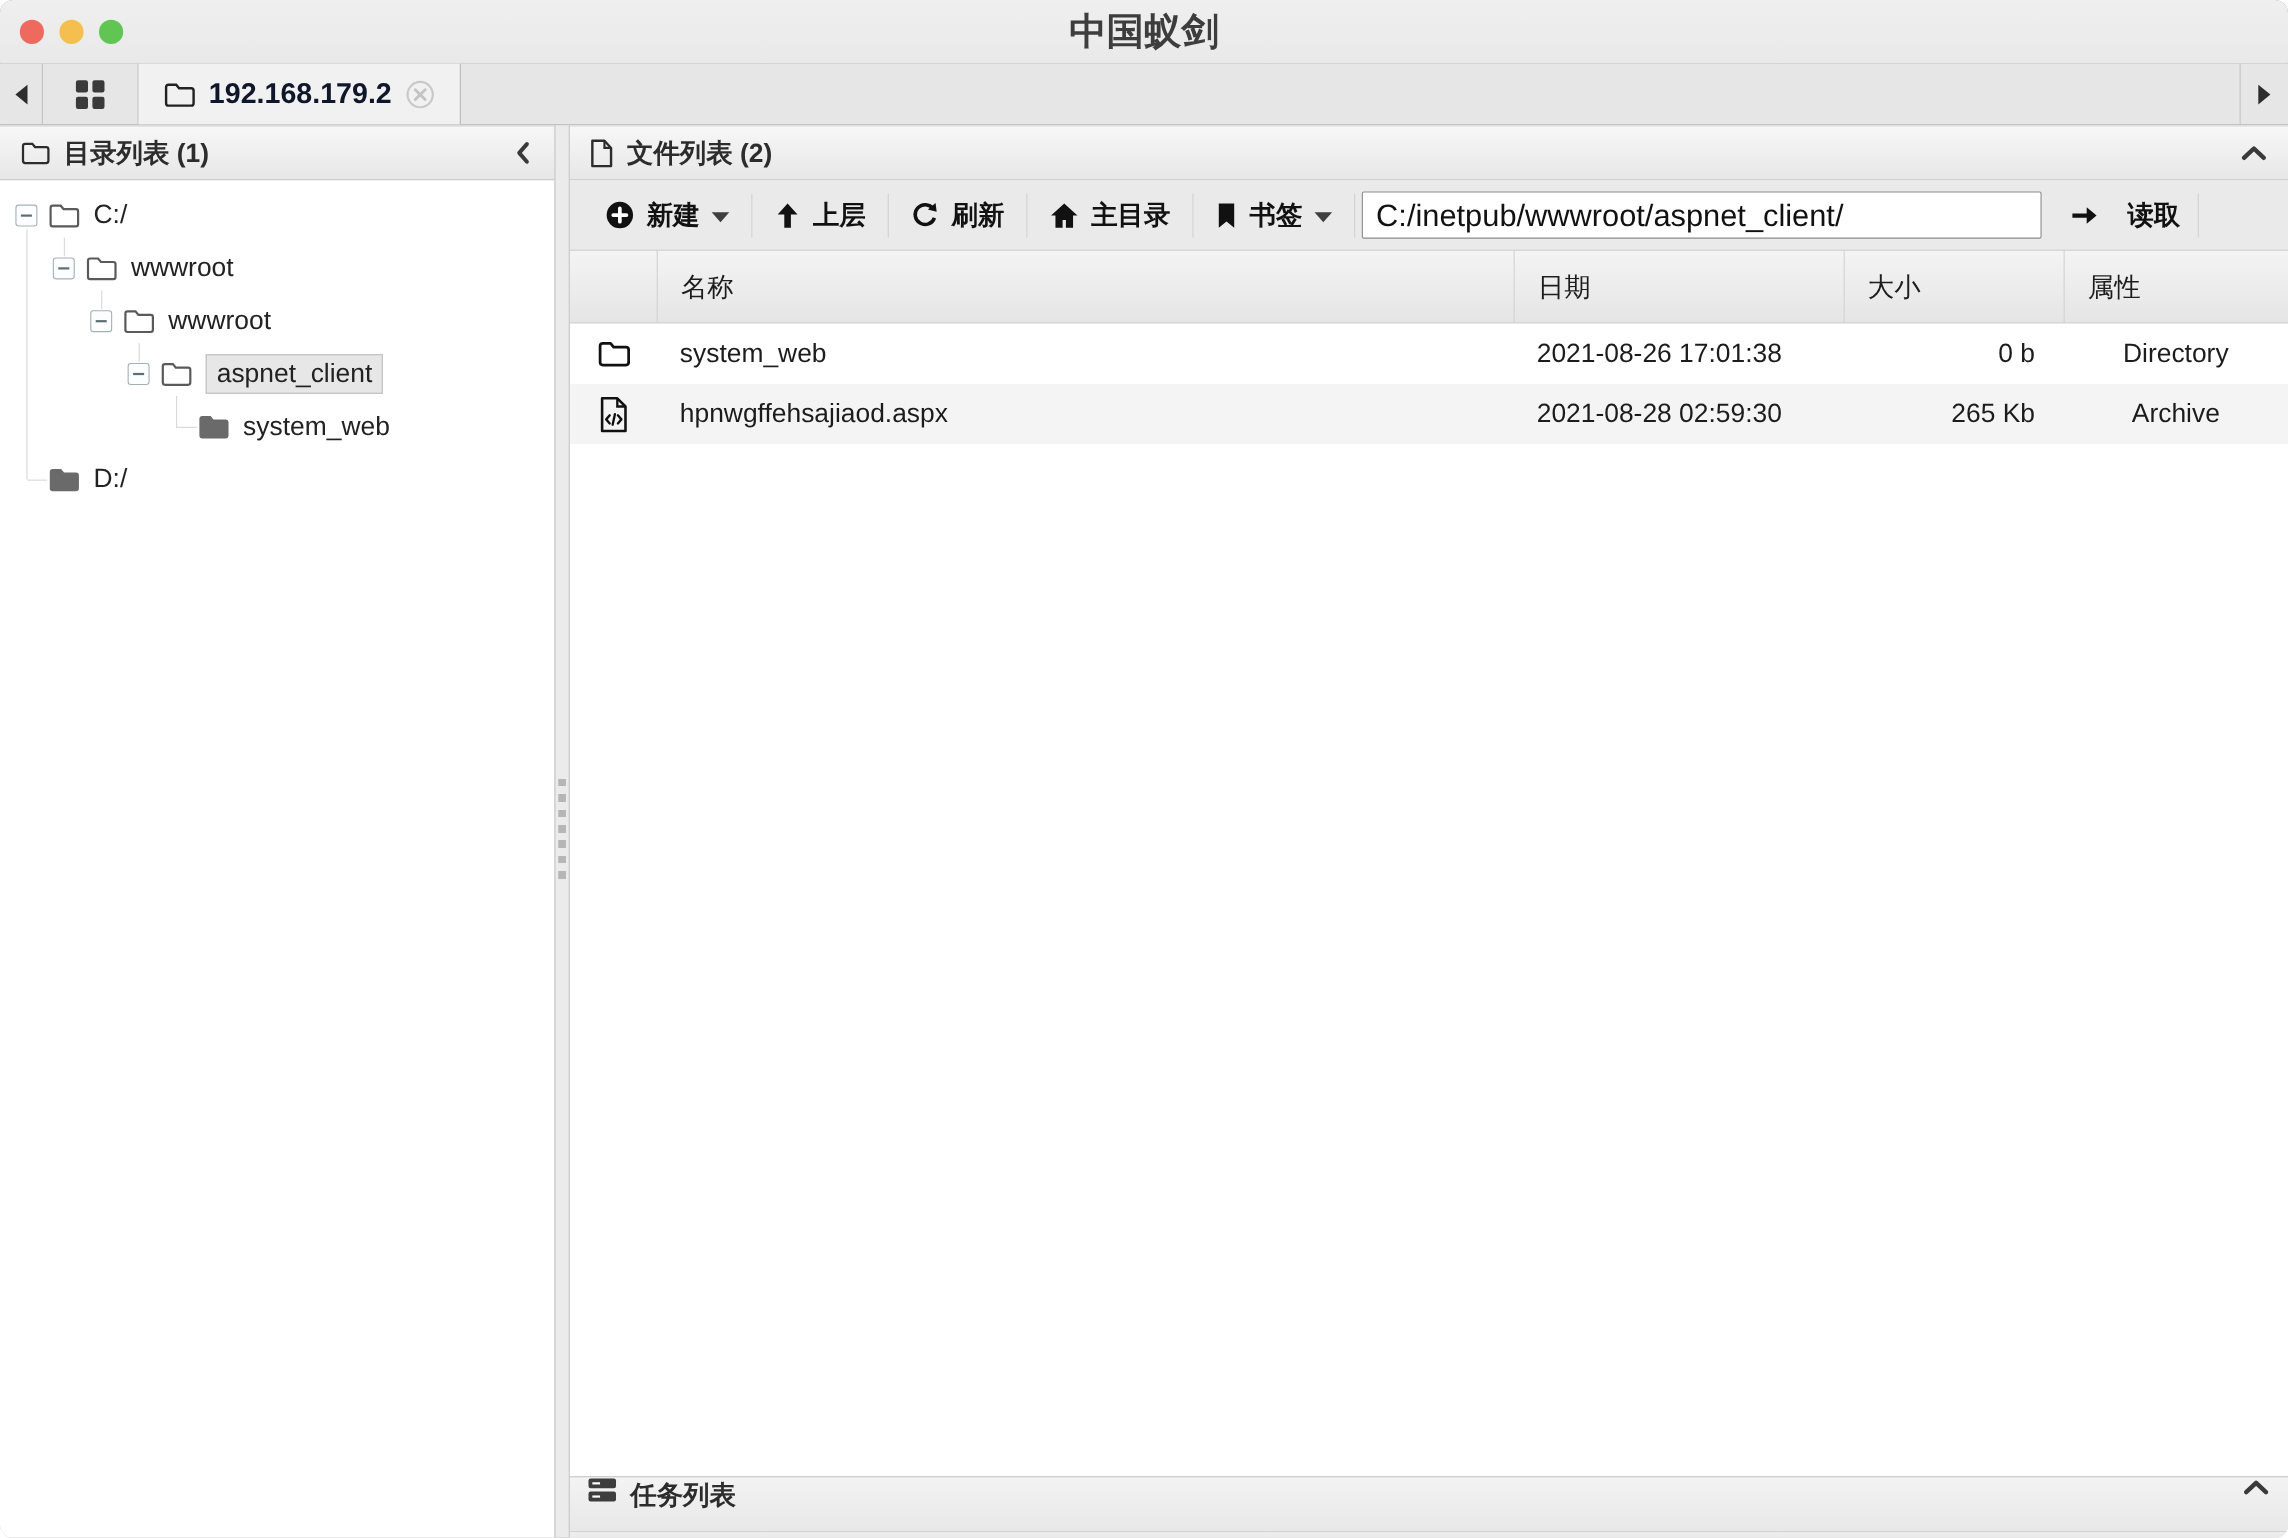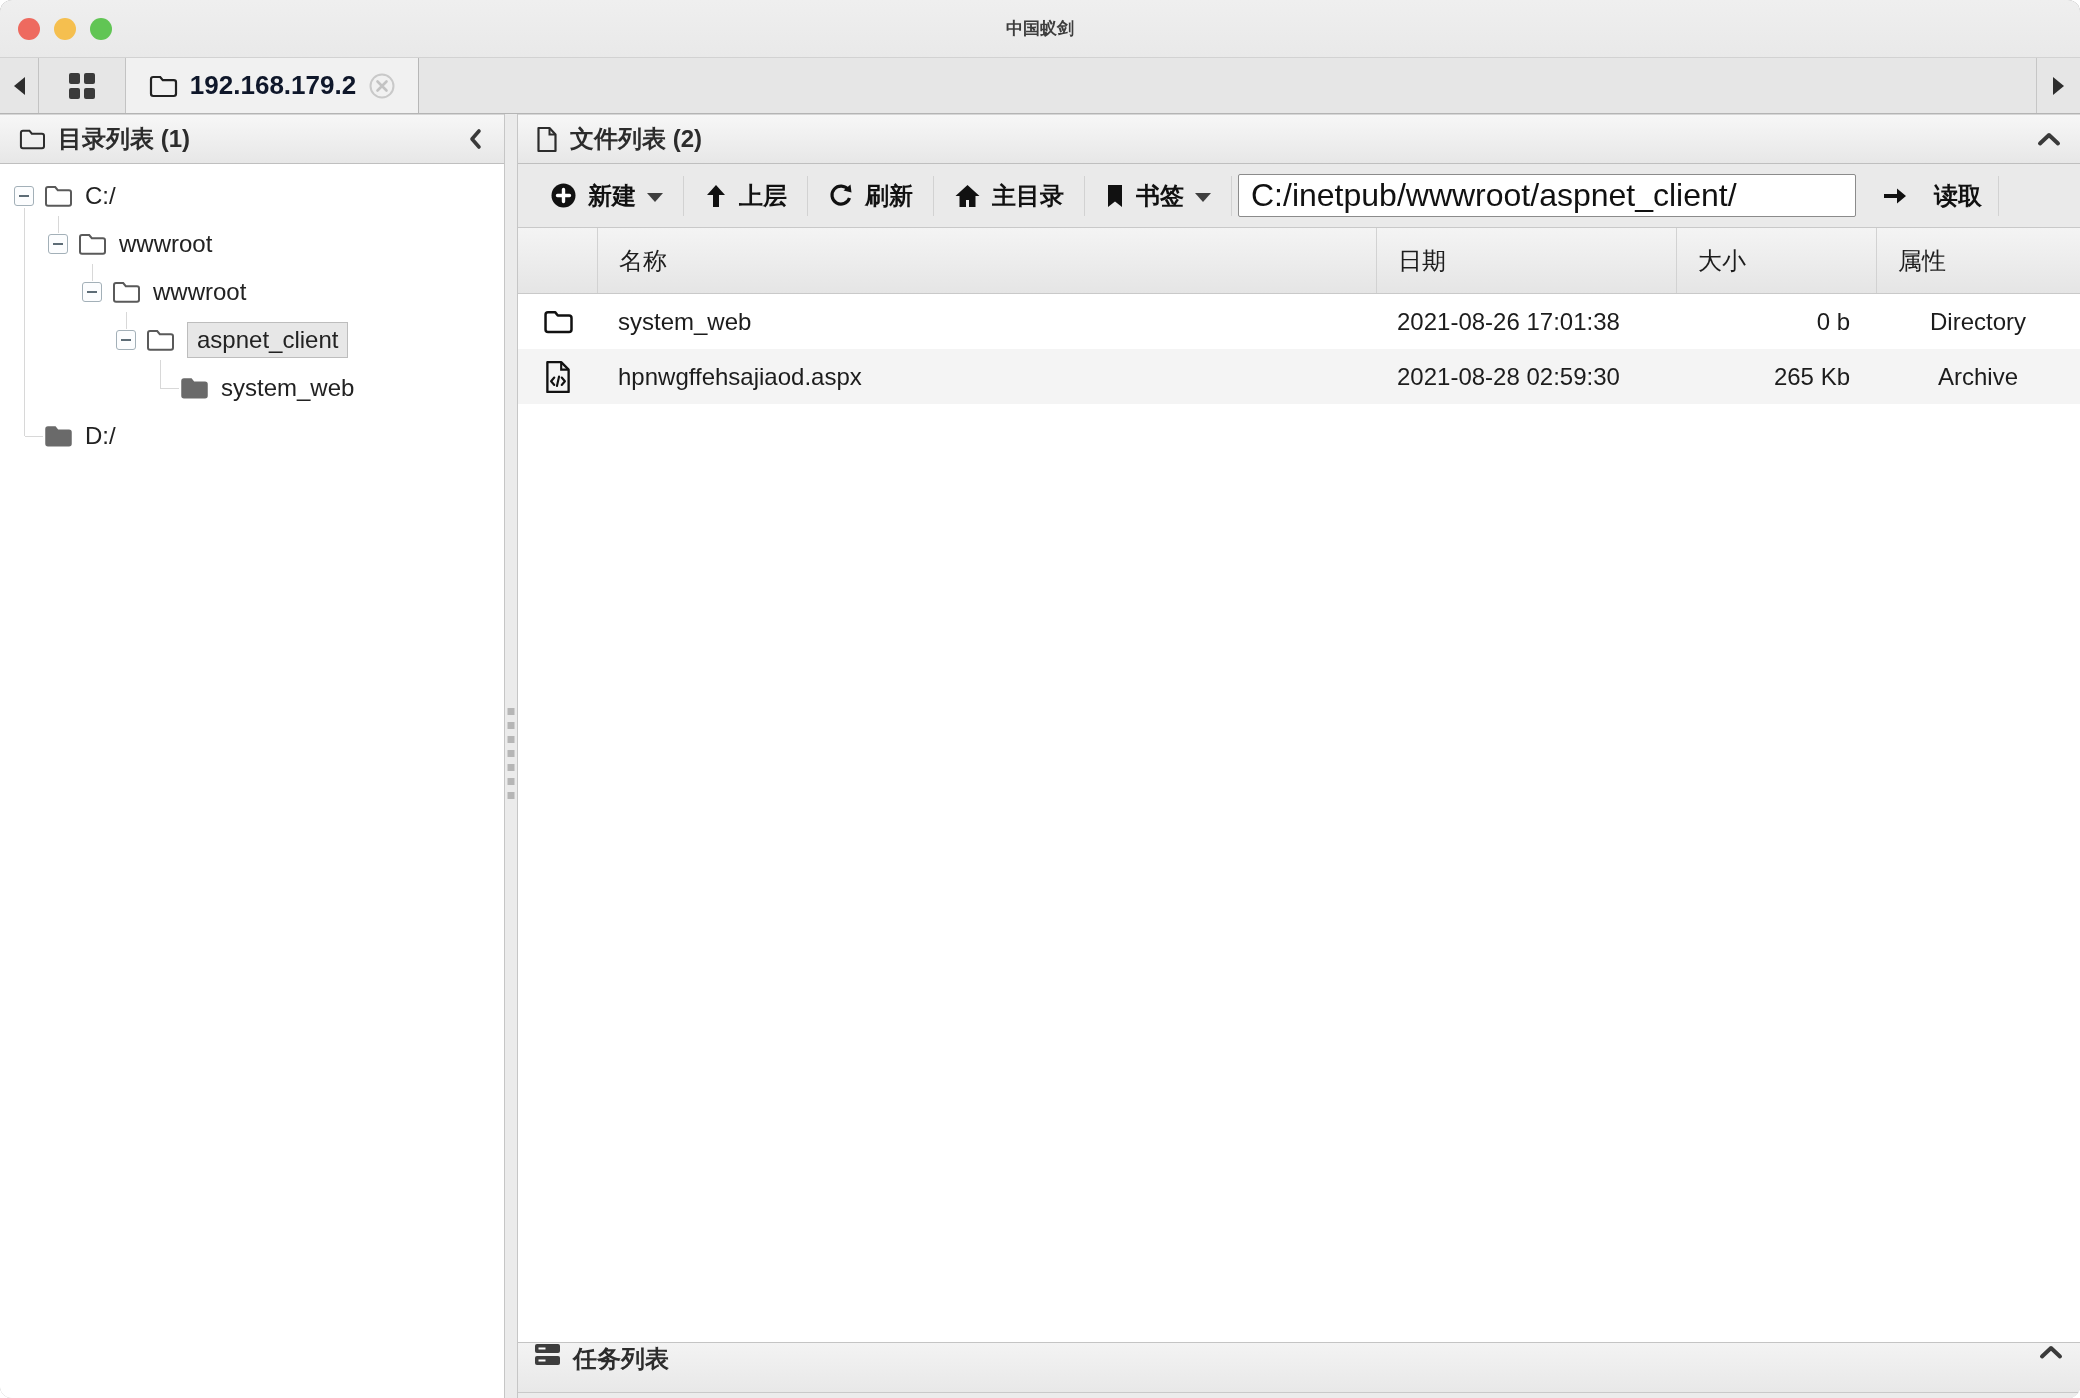--- a/index.html
+++ b/index.html
@@ -10,21 +10,21 @@
     width:2080px; height:1398px; background:#ececec; border-radius:12px;
     overflow:hidden; display:flex; flex-direction:column;
     box-shadow:inset 0 0 0 1px #9b9b9b;
   }
 
   
   .titlebar { height:57px; position:relative; display:flex; align-items:center; justify-content:center;
     background:linear-gradient(#efefef,#e9e9e9); flex:none; }
   .traffic { position:absolute; left:18px; top:50%; transform:translateY(-50%); display:flex; gap:14px; }
   .light { width:22px; height:22px; border-radius:50%; }
-  .win-title { font-size:17px; font-weight:bold; color:#3d3d3d; }
+  .win-title { font-size:34px; font-weight:bold; color:#3d3d3d; }
 
   
   .tabbar { height:57px; flex:none; display:flex; align-items:stretch;
     background:#e6e6e6; border-top:1px solid #d2d2d2; border-bottom:1px solid #b4b4b4; }
   .nav-cell { display:flex; align-items:center; justify-content:center; }
   .nav-back { width:38px; }
   .nav-fwd  { width:44px; border-left:1px solid #c6c6c6; }
   .tri-l { width:0; height:0; border-top:9px solid transparent; border-bottom:9px solid transparent; border-right:11px solid #2d2d2d; }
   .tri-r { width:0; height:0; border-top:9px solid transparent; border-bottom:9px solid transparent; border-left:11px solid #2d2d2d; }
   .grid-btn { width:88px; border-left:1px solid #c3c3c3; border-right:1px solid #c3c3c3;
@@ -67,21 +67,21 @@
   .right-panel { flex:1; display:flex; flex-direction:column; background:#fff; min-width:0; }
 
   
   .toolbar { height:64px; flex:none; display:flex; align-items:center; padding:0 12px;
     background:#eaeaea; border-bottom:1px solid #c9c9c9; }
   .tb-btn { display:flex; align-items:center; gap:11px; padding:0 20px; height:100%; cursor:default; }
   .tb-label { font-size:24px; font-weight:600; color:#111; white-space:nowrap; }
   .tb-sep { width:1px; height:40px; background:#d2d2d2; flex:none; }
   .caret { width:0; height:0; border-left:8px solid transparent; border-right:8px solid transparent; border-top:9px solid #3f3f3f; margin-top:3px; }
   .path-input { width:618px; height:43px; border:1px solid #8b8b8b; border-radius:2px; background:#fff;
-    font-size:32px; font-family:inherit; color:#111; padding:0 12px; margin:0 10px 0 6px; }
+    font-size:28px; font-family:inherit; color:#111; padding:0 12px; margin:0 10px 0 6px; }
   .read-btn { display:flex; align-items:center; gap:26px; padding:0 16px; height:100%; }
 
   
   .thead { height:66px; flex:none; display:grid; grid-template-columns:79px 779px 300px 200px 1fr;
     background:linear-gradient(#f4f4f4,#e5e5e5); border-bottom:1px solid #c9c9c9; }
   .thead .cell { display:flex; align-items:center; font-size:24px; color:#1d1d1d; padding-left:21px; }
   .thead .cell + .cell { border-left:1px solid #d2d2d2; }
   .frow { height:55px; flex:none; display:grid; grid-template-columns:79px 779px 300px 200px 1fr; align-items:center; font-size:24px; }
   .frow.odd { background:#f4f4f4; }
   .c-icon { display:flex; justify-content:center; }

